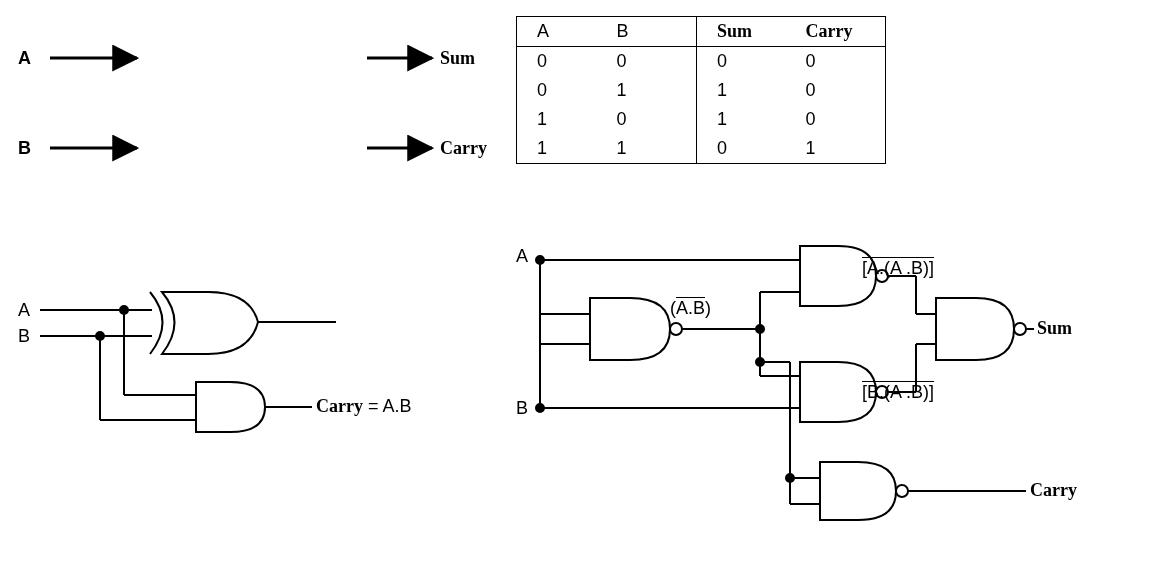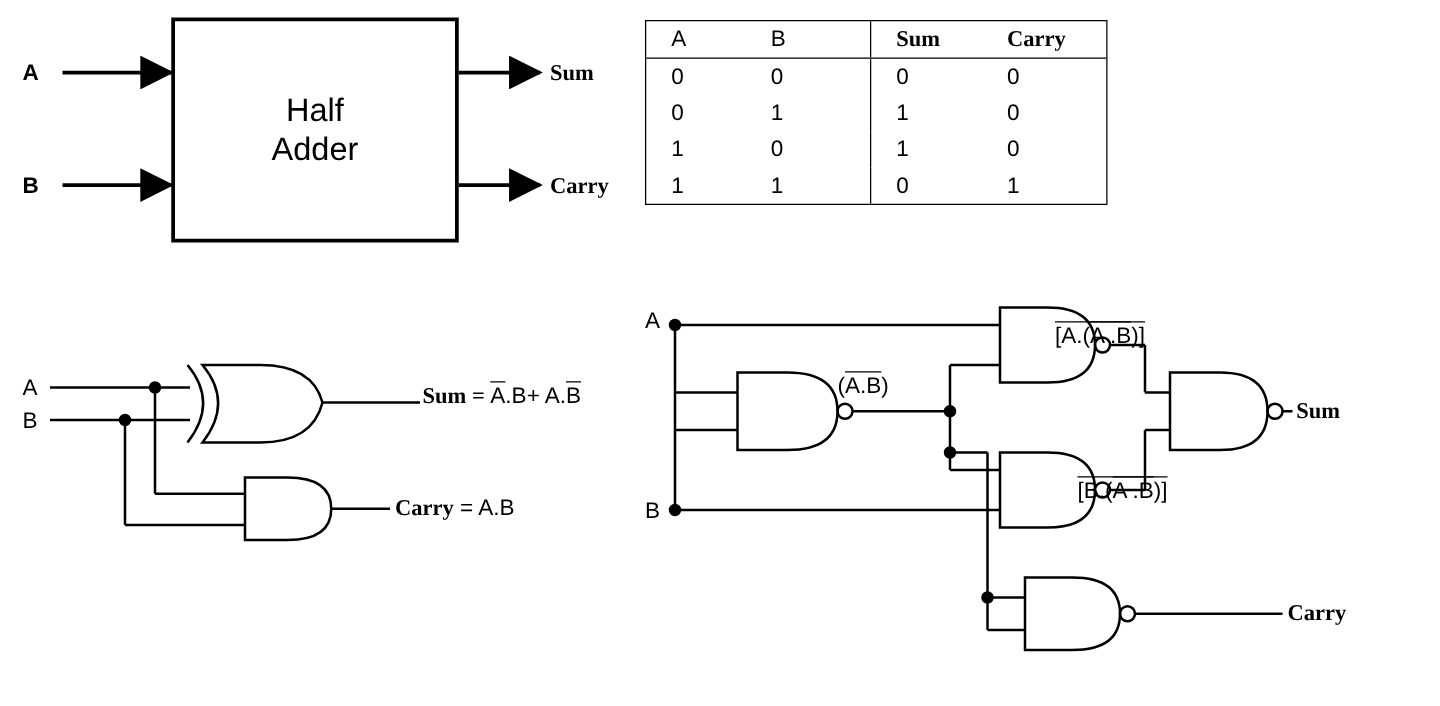--- a/index.html
+++ b/index.html
@@ -58,26 +58,20 @@
     position: absolute; left: 0; top: 0;
     width: 1152px; height: 565px;
     pointer-events: none;
   }
 </style>
 </head>
 <body>
 
 <div class="canvas">
 
-  <div class="box" style="left:137px; top:14px; width:230px; height:180px; display:flex; align-items:center; justify-content:center;">
-    <div class="title">
-      <span>Half</span><br>
-      <span>Adder</span>
-    </div>
-  </div>
   <span class="label" style="left:18px; top:48px; font-weight:bold;">A</span>
   <span class="label" style="left:18px; top:138px; font-weight:bold;">B</span>
   <span class="label serif" style="left:440px; top:48px; font-weight:bold;">Sum</span>
   <span class="label serif" style="left:440px; top:138px; font-weight:bold;">Carry</span>
 
   <div class="tbl" style="left:516px; top:16px; width:370px;">
     <div class="hdr">
       <div class="cell" style="width:80px;">A</div>
       <div class="cell" style="width:100px;">B</div>
       <div class="cell vline sum" style="width:90px;">Sum</div>
@@ -105,36 +99,33 @@
       <div class="cell" style="width:80px;">1</div>
       <div class="cell" style="width:100px;">1</div>
       <div class="cell vline" style="width:90px;">0</div>
       <div class="cell" style="width:100px;">1</div>
     </div>
   </div>
 
   <span class="label" style="left:18px; top:300px;">A</span>
   <span class="label" style="left:18px; top:326px;">B</span>
 
-  <span class="label" style="left:338px; top:306px;">
-    <span class="serif" style="font-weight:bold;">Sum = </span><span class="overline">A</span><span>.B+ A.</span><span class="overline">B</span>
-  </span>
 
   <span class="label" style="left:316px; top:396px;">
     <span class="serif" style="font-weight:bold;">Carry</span><span>  = A.B</span>
   </span>
 
   <span class="label" style="left:516px; top:246px;">A</span>
   <span class="label" style="left:516px; top:398px;">B</span>
 
   <span class="label" style="left:670px; top:298px;">
     <span>(</span><span class="overline">A.B</span><span>)</span>
   </span>
 
-  <span class="label" style="left:844px; top:258px;">
+  <span class="label" style="left:862px; top:258px;">
     <span class="overline"><span>[A.(</span><span class="overline">A .B</span><span>)]</span></span>
   </span>
 
   <span class="label" style="left:862px; top:382px;">
     <span class="overline"><span>[B.(</span><span class="overline">A .B</span><span>)]</span></span>
   </span>
 
   <span class="label serif" style="left:1037px; top:318px; font-weight:bold;">Sum</span>
   <span class="label serif" style="left:1030px; top:480px; font-weight:bold;">Carry</span>
 

